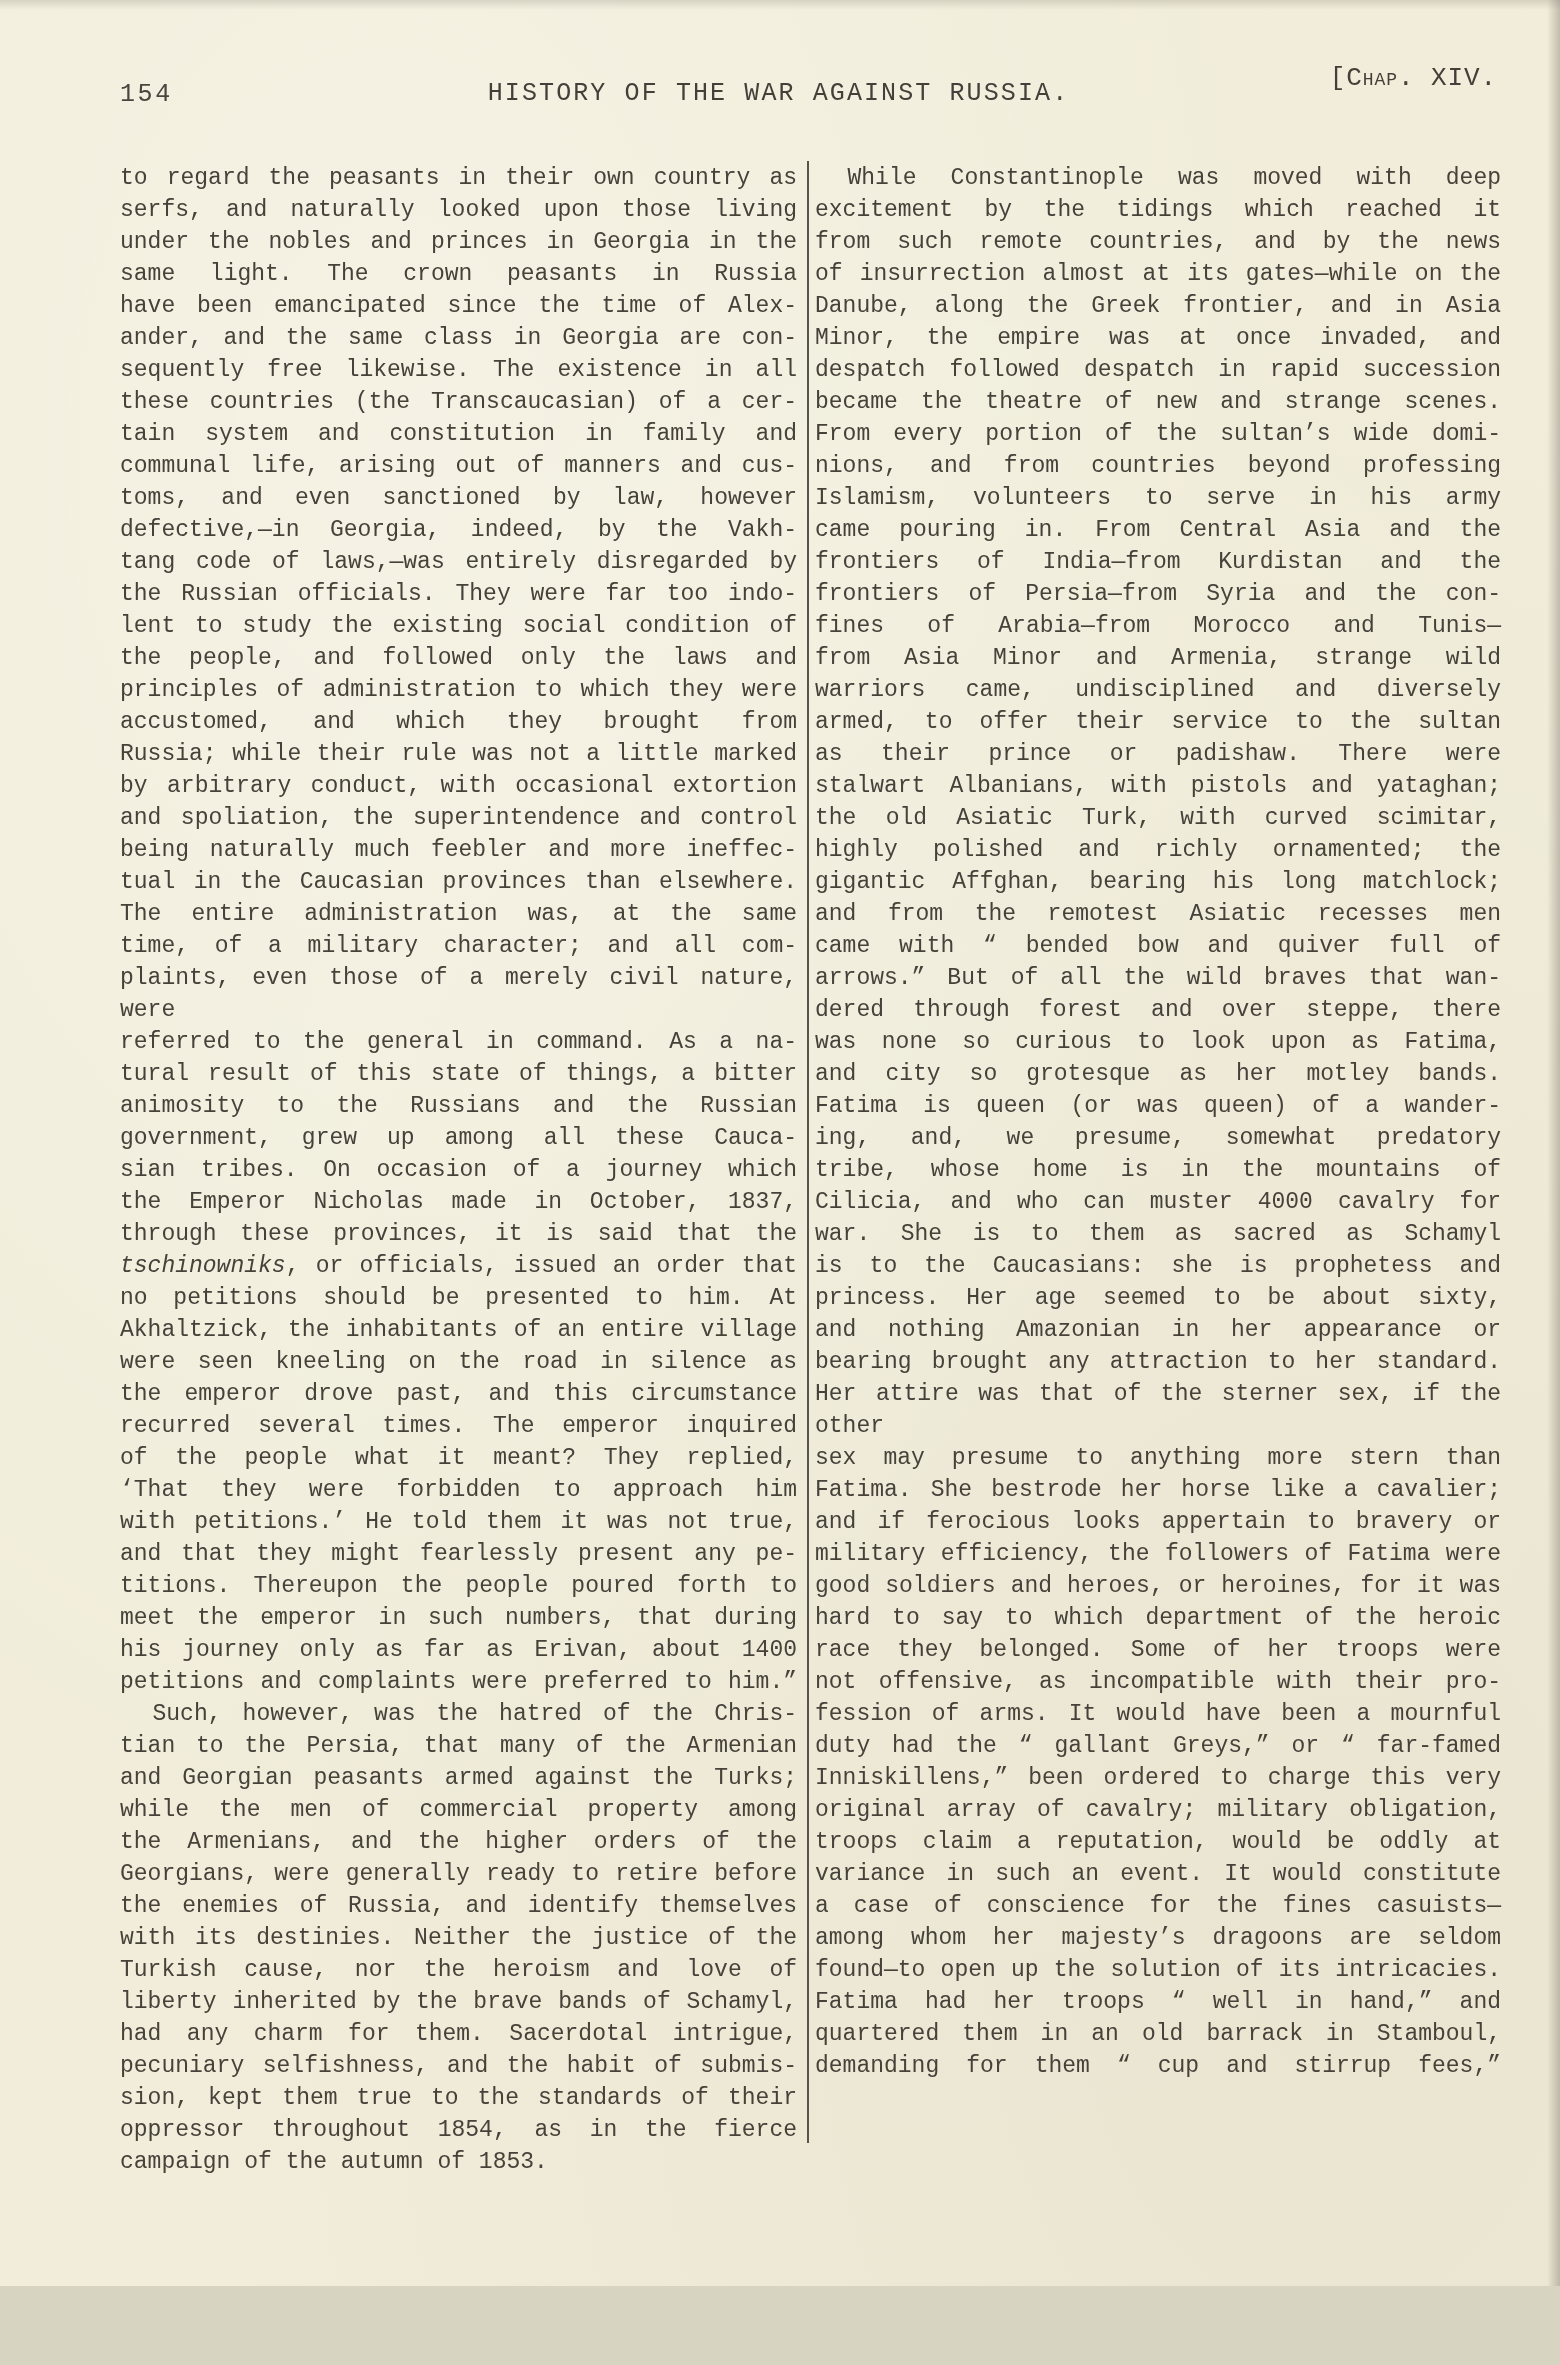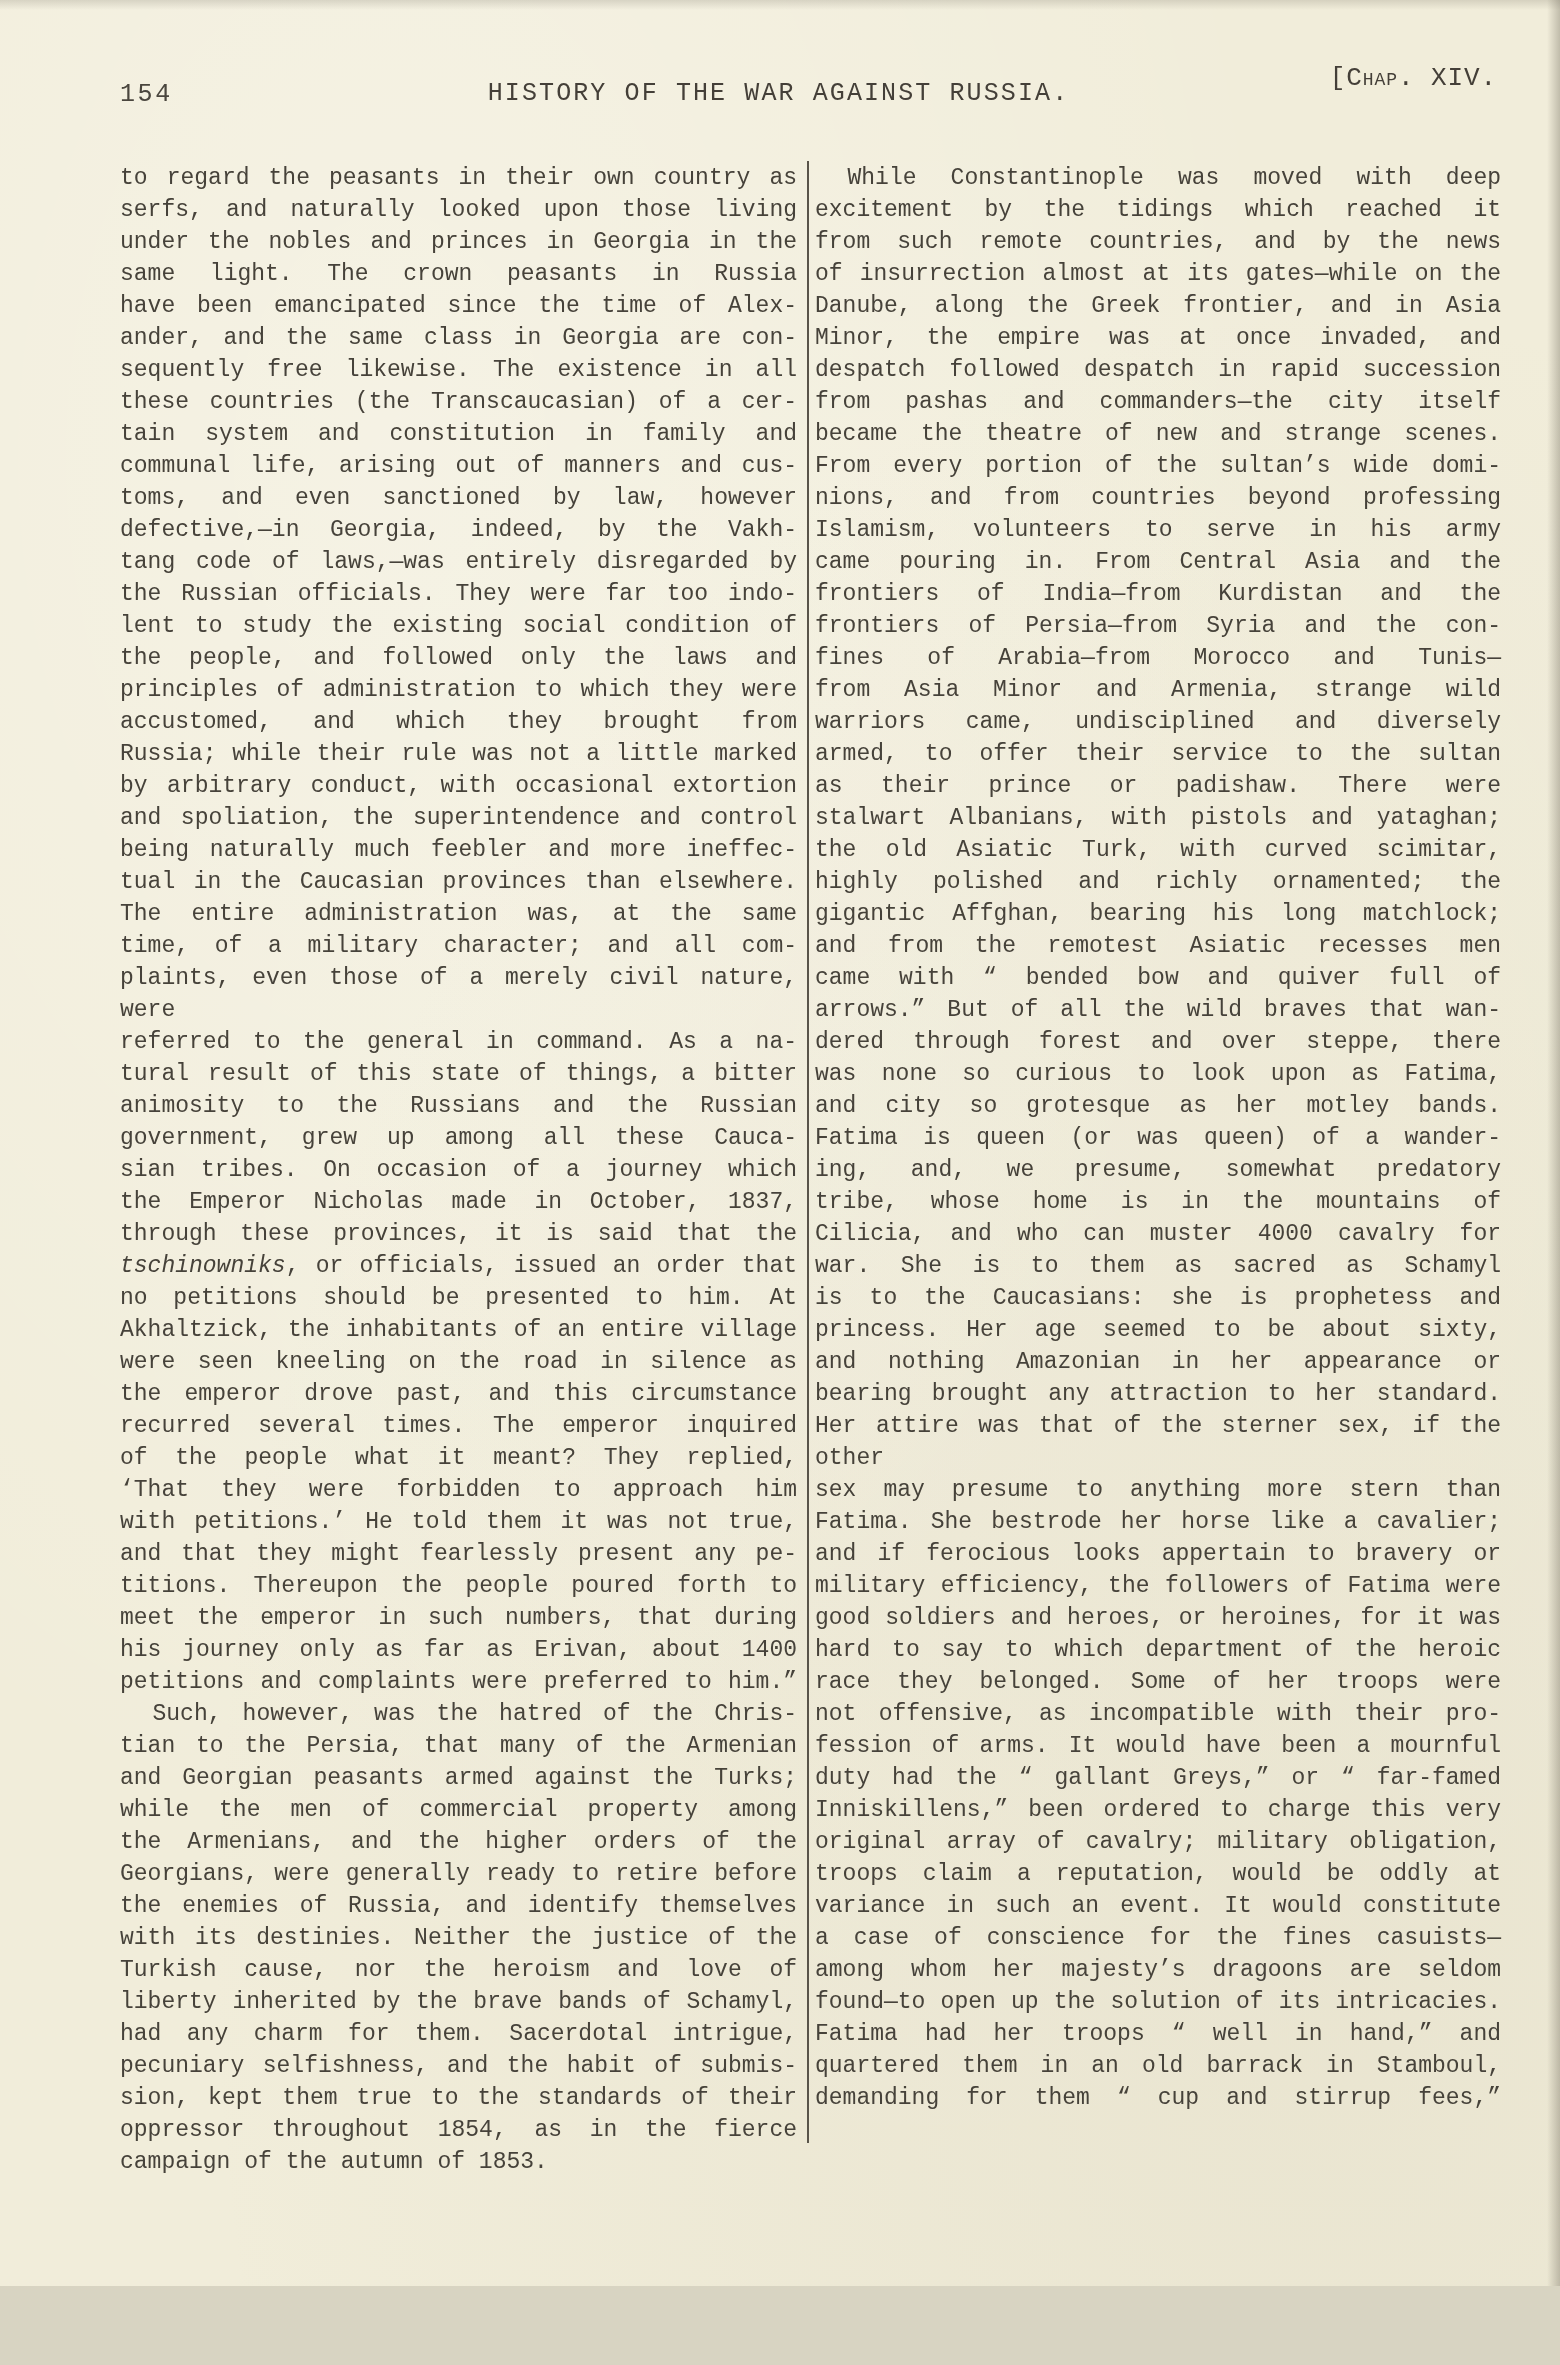--- a/index.html
+++ b/index.html
@@ -142,21 +142,20 @@
 
   <div class="column column-right">
     <div class="para indent-first justify-last">
         <div class="line">While Constantinople was moved with deep</div>
         <div class="line">excitement by the tidings which reached it</div>
         <div class="line">from such remote countries, and by the news</div>
         <div class="line">of insurrection almost at its gates—while on the</div>
         <div class="line">Danube, along the Greek frontier, and in Asia</div>
         <div class="line">Minor, the empire was at once invaded, and</div>
         <div class="line">despatch followed despatch in rapid succession</div>
-        <div class="line">from pashas and commanders—the city itself</div>
         <div class="line">became the theatre of new and strange scenes.</div>
         <div class="line">From every portion of the sultan’s wide domi-</div>
         <div class="line">nions, and from countries beyond professing</div>
         <div class="line">Islamism, volunteers to serve in his army</div>
         <div class="line">came pouring in. From Central Asia and the</div>
         <div class="line">frontiers of India—from Kurdistan and the</div>
         <div class="line">frontiers of Persia—from Syria and the con-</div>
         <div class="line">fines of Arabia—from Morocco and Tunis—</div>
         <div class="line">from Asia Minor and Armenia, strange wild</div>
         <div class="line">warriors came, undisciplined and diversely</div>

